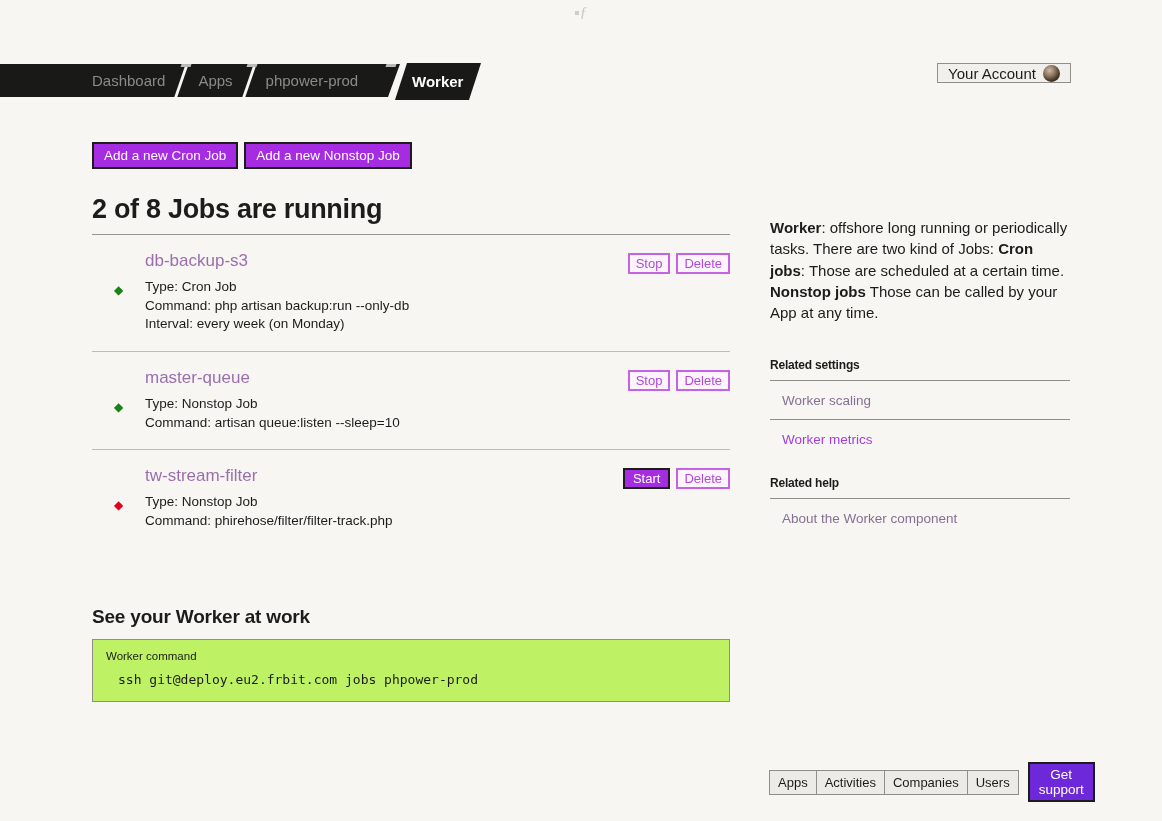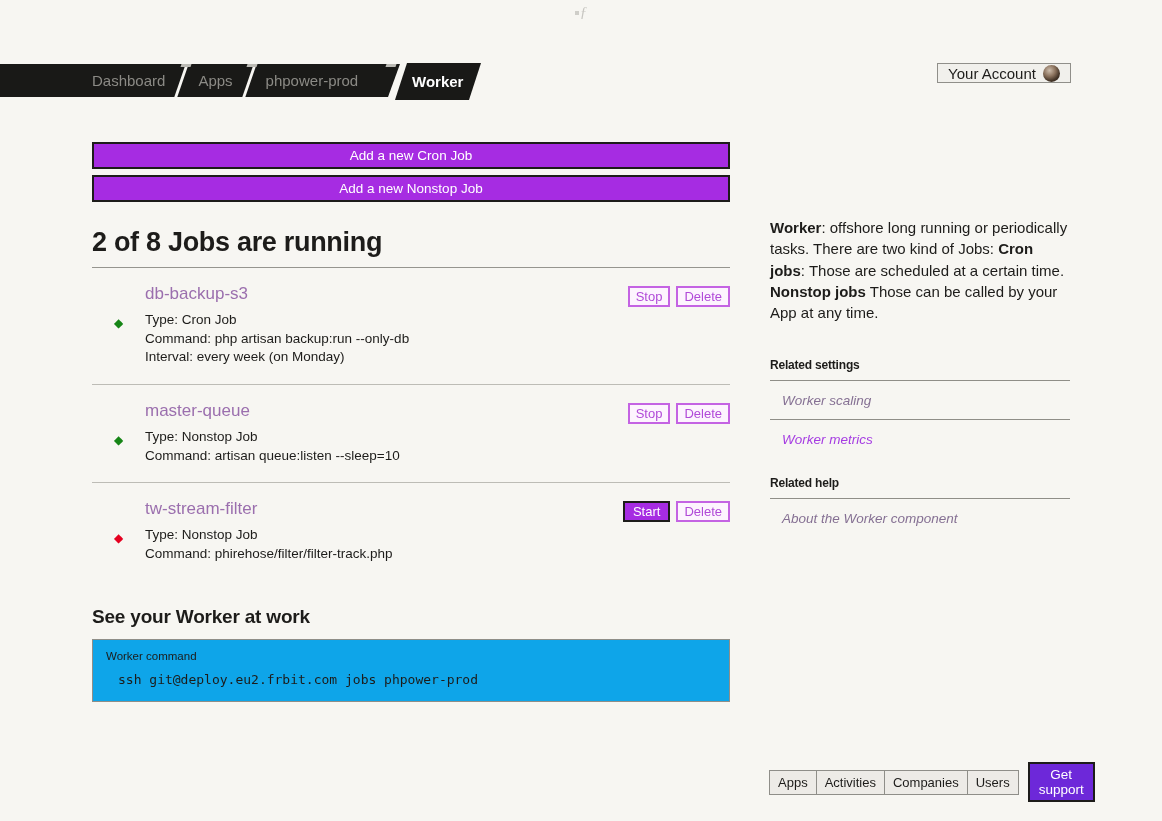--- a/index.html
+++ b/index.html
@@ -40,21 +40,21 @@
     display:flex; align-items:center; justify-content:center; gap:7px; cursor:pointer;
   }
   .avatar {
     width:17px; height:17px; border-radius:50%;
     background:radial-gradient(circle at 38% 32%, #cdbcab 0%, #8a715c 38%, #453528 66%, #1f1813 100%);
     flex:0 0 auto;
   }
 
   
   .content { position:absolute; top:142px; left:92px; width:638px; }
-  .action-row { display:flex; gap:6px;flex-direction:column; }
+  .action-row { display:flex; gap:6px; }
   .btn-primary {
     background:#a62ce2; color:#ffffff; border:2px solid #1d1c1a;
     font-size:13.5px; font-family:inherit; padding:4px 10px; cursor:pointer;
   }
 
   h1 { margin-top:25px; font-size:27px; letter-spacing:-0.3px; color:#1d1c1a; }
   .heading-rule { border:none; border-top:1px solid #96958f; margin-top:9px; }
 
   .job-row { display:flex; padding:16px 0 17px; border-bottom:1px solid #bdbcb6; }
   .job-row.last { border-bottom:none; }
@@ -70,35 +70,35 @@
     background:#fdf4fe; color:#b14ad8; border:2px solid #c463e3;
     font-size:13px; font-family:inherit; padding:1px 6px; cursor:pointer;
   }
   .btn-small-primary {
     background:#a62ce2; color:#ffffff; border:2px solid #1d1c1a;
     font-size:13px; font-family:inherit; padding:1px 8px; cursor:pointer;
   }
 
   .worker-cmd { position:absolute; top:606px; left:92px; width:638px; }
   .worker-cmd h2 { font-size:19px; letter-spacing:-0.2px; }
-  .cmd-box { margin-top:11px; border:1px solid #8f8e88; background:#0ea5e9; padding:10px 13px 14px; }
+  .cmd-box { margin-top:11px; border:1px solid #8f8e88; background:#bef264; padding:10px 13px 14px; }
   .cmd-label { font-size:11.5px; color:#1d1c1a; }
   .cmd-text {
     display:block; margin:10px 0 0 12px;
     font-family:"DejaVu Sans Mono","Liberation Mono",monospace;
     font-size:13px; color:#1d1c1a;
   }
 
   
   .sidebar { position:absolute; top:217px; left:770px; width:300px; }
   .intro { font-size:15px; line-height:1.42; color:#1d1c1a; }
   .sidebar h3 { font-size:12px; letter-spacing:-0.2px; margin-top:35px; }
   .sidebar h3.help-h { margin-top:18px; }
   .side-rule { border:none; border-top:1px solid #8f8e88; margin-top:8px; }
-  .side-link-row { padding:10px 0 10px 12px; border-bottom:1px solid #8f8e88;font-style:italic; }
+  .side-link-row { padding:10px 0 10px 12px; border-bottom:1px solid #8f8e88; }
   .side-link-row.no-rule { border-bottom:none; }
   .side-link { font-size:13.5px; text-decoration:none; cursor:pointer; }
   .side-link.muted { color:#857093; }
   .side-link.bright { color:#a53ce2; }
 
   
   .footer { position:absolute; top:762px; left:769px; width:302px; display:flex; align-items:center; }
   .group-btn {
     background:#edebe7; color:#1d1c1a; border:1px solid #8f8e89;
     font-size:13px; font-family:inherit; padding:4px 8px; margin-right:-1px; cursor:pointer;

